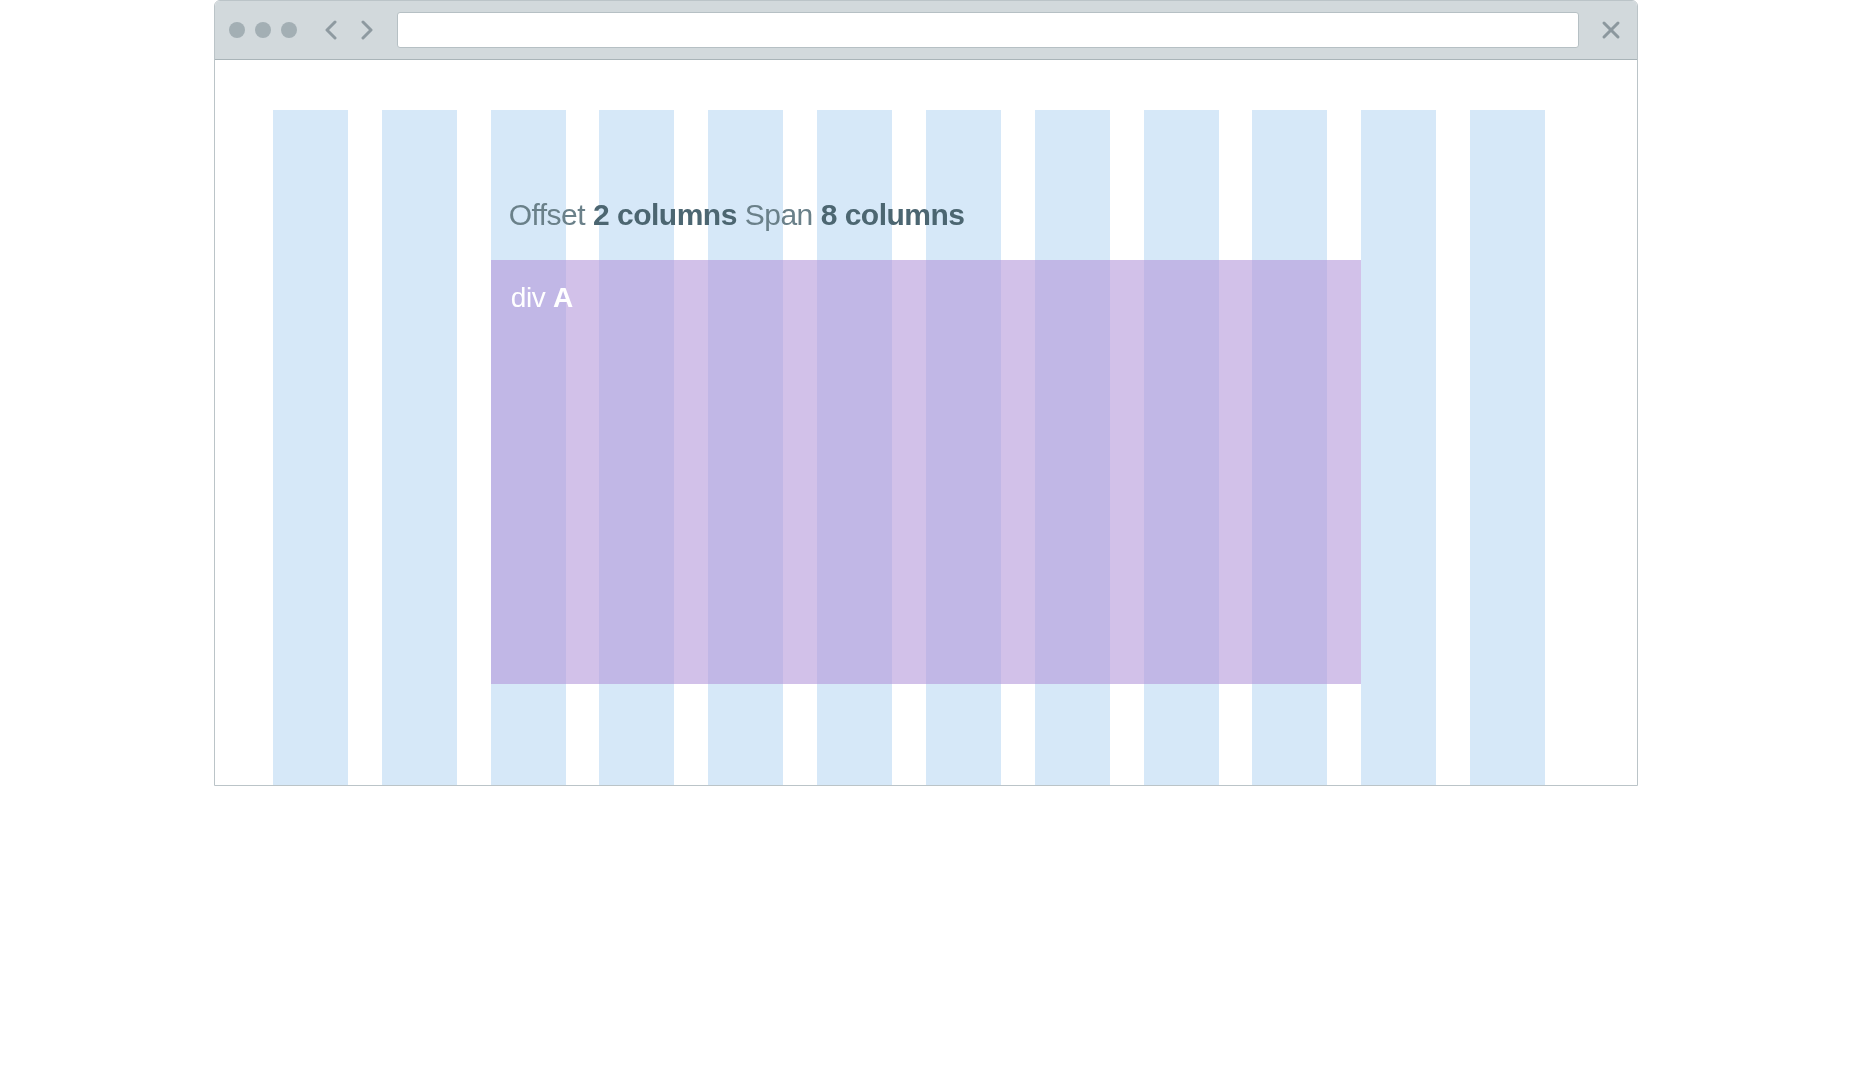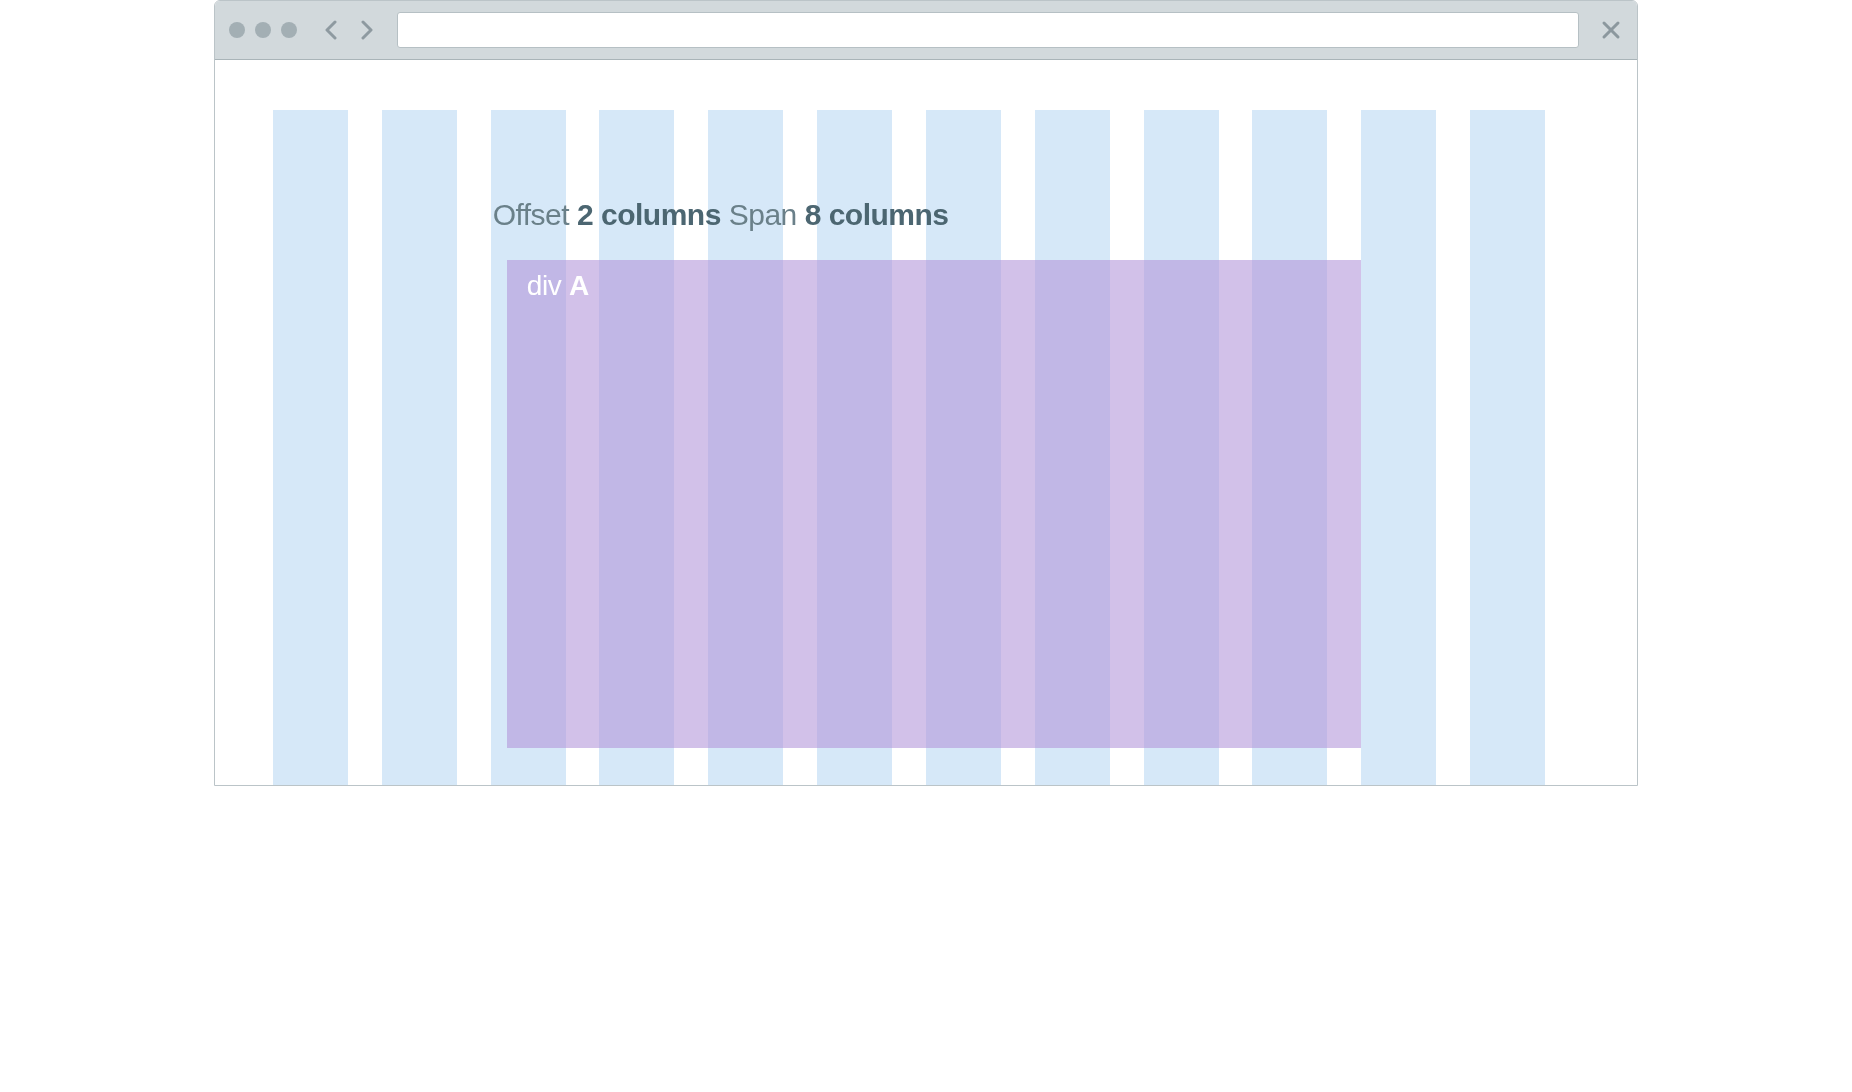--- a/index.html
+++ b/index.html
@@ -80,36 +80,35 @@
       grid-column: 3 / span 8;
       font-size: 30px;
       color: #6a8089;
       margin-bottom: 28px;
       letter-spacing: -0.5px;
     }
     .heading-row .bold { font-weight: 700; color: #4c6671; }
     .box-a {
       grid-column: 3 / span 8;
       background: rgba(177, 148, 217, 0.58);
-      height: 488px;
-      padding: 10px 20px;
+      height: 424px;
+      padding: 22px 20px;
       font-size: 28px;
       color: #ffffff;
       letter-spacing: -0.3px;
-      margin-left: 16px;
     }
     .box-a .bold { font-weight: 700; }
     
     .content {
       grid-template-rows: auto auto 1fr;
     }
     .heading-wrap {
       grid-column: 3 / span 8;
       grid-row: 1;
-      padding-left: 2px;
+      padding-left: 18px;
     }
     .box-a { grid-row: 2; }
   </style>
 </head>
 <body>
 
 <div class="frame">
   <div class="chrome">
     <div class="dots">
       <div class="dot"></div>

